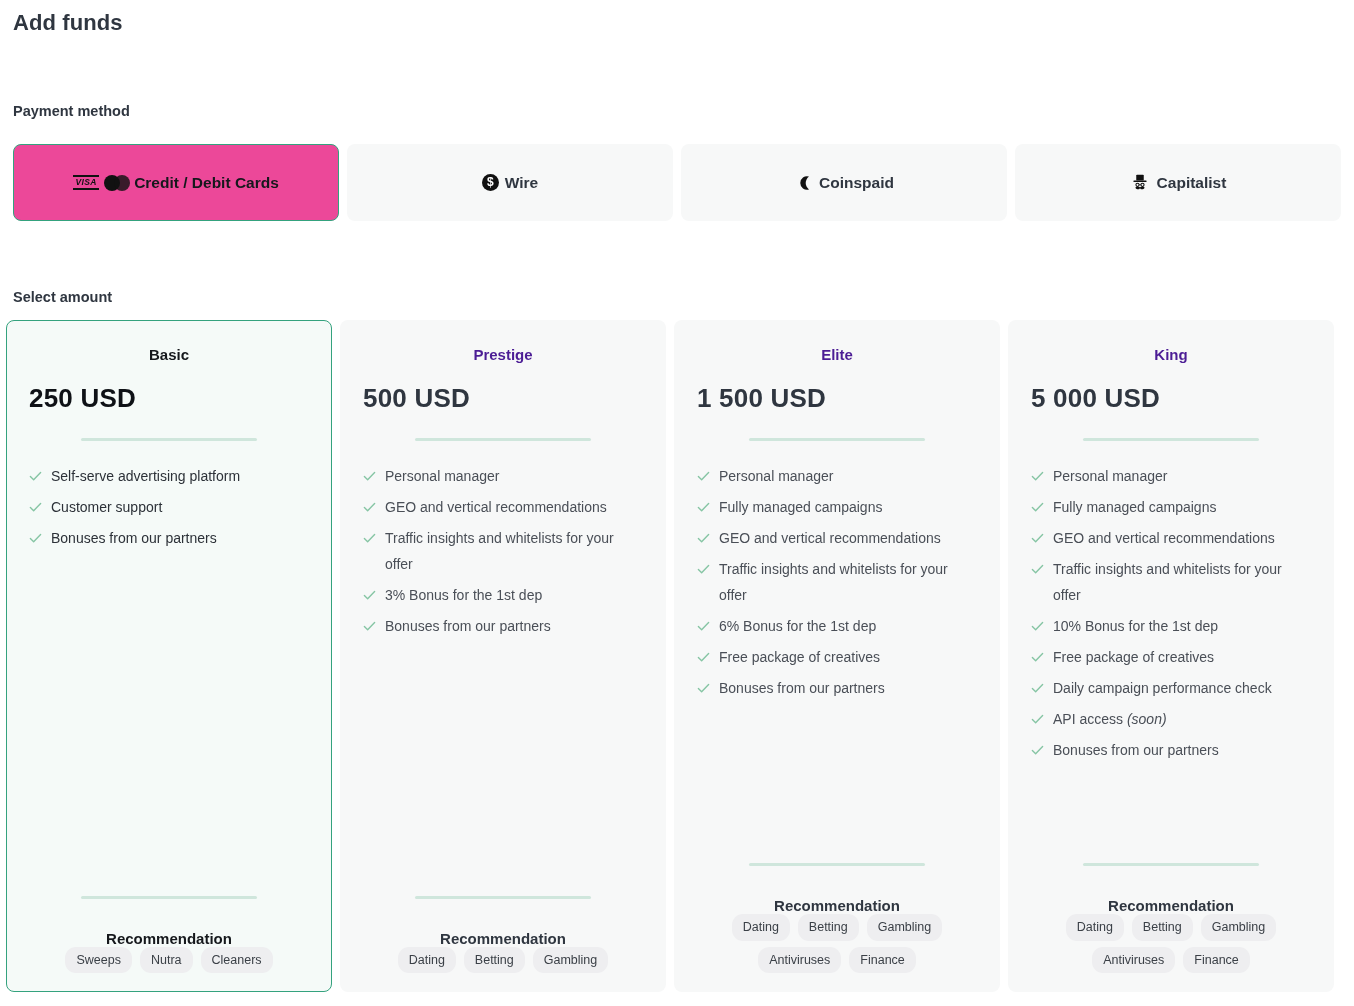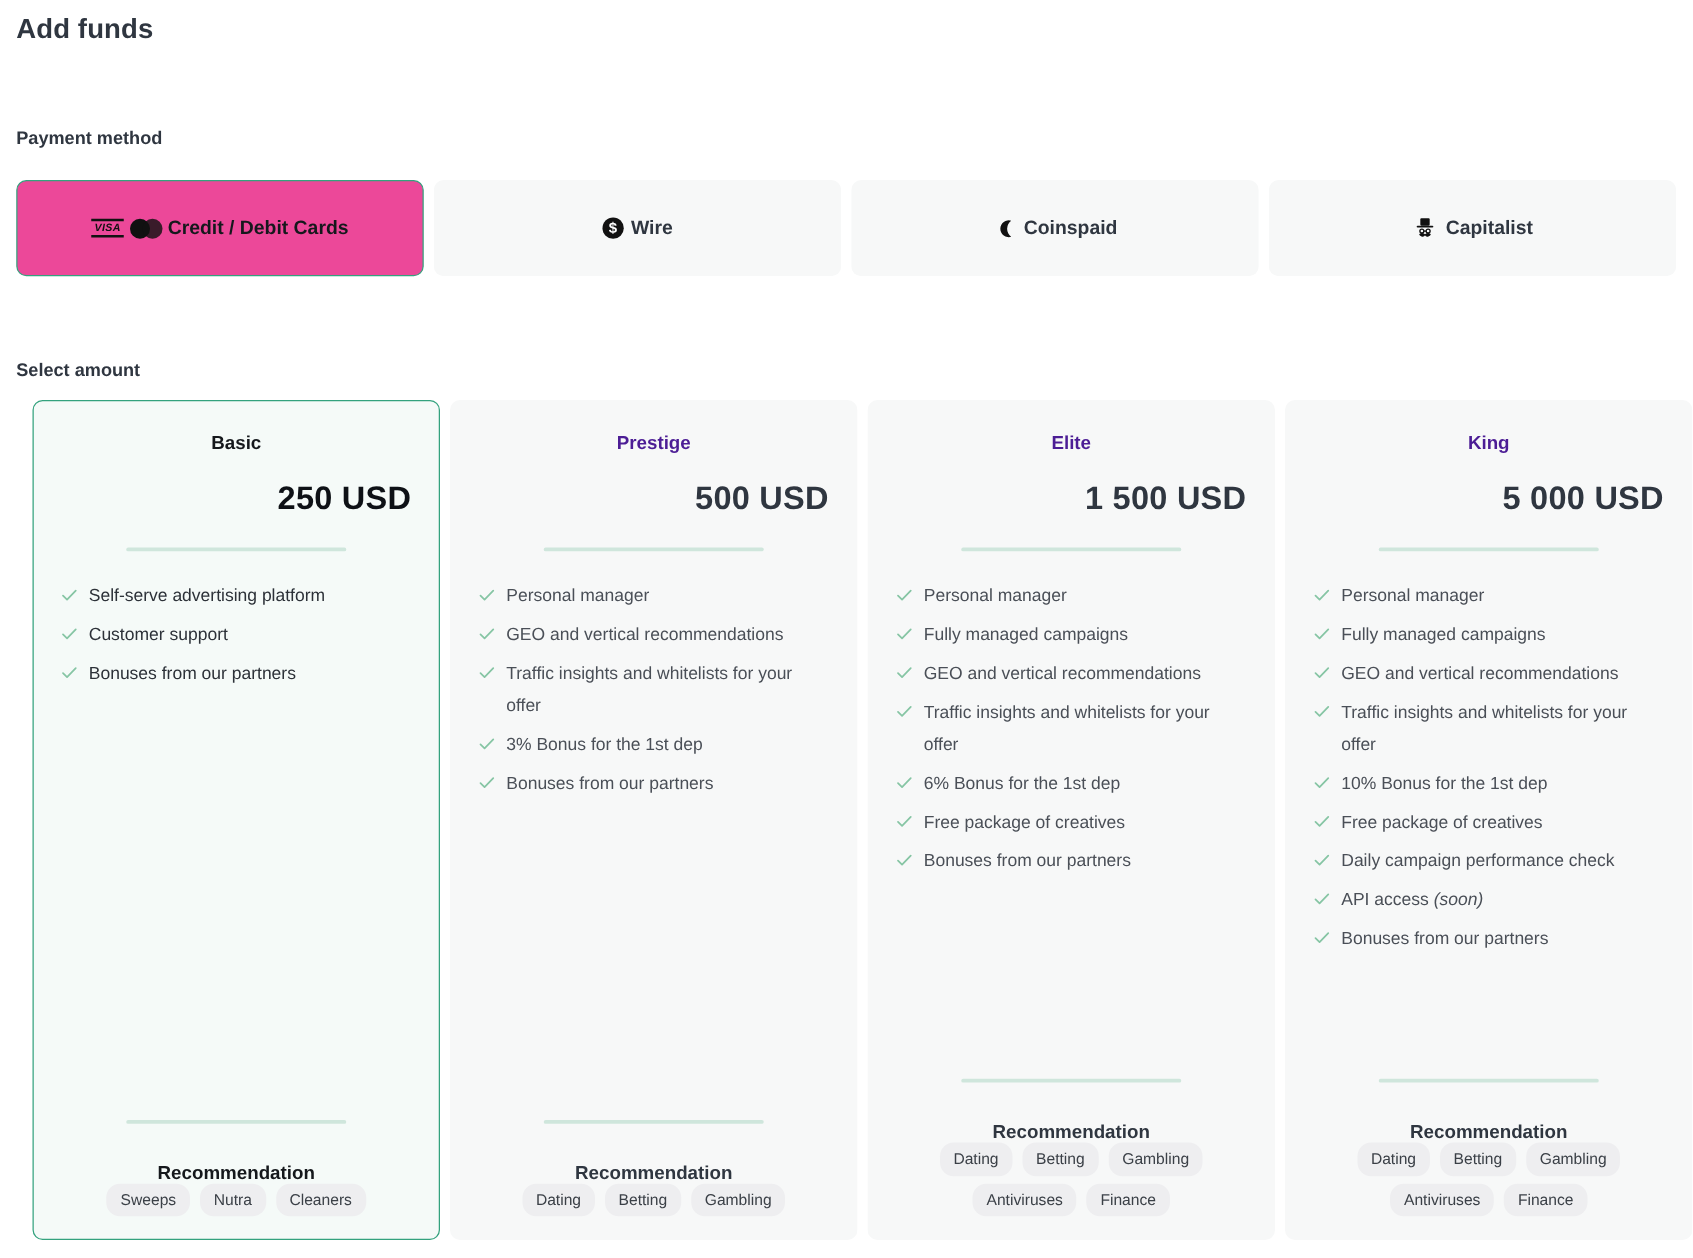--- a/index.html
+++ b/index.html
@@ -75,21 +75,21 @@
     color: #fff; font-size: 12px; font-weight: bold; line-height: 17px;
     text-align: center; margin-right: 2px;
   }
   
   .icon-coinspaid { width: 18px; height: 18px; margin-right: 3px; }
   
   .icon-capitalist { width: 20px; height: 20px; margin-right: 3px; }
 
   
   .plans {
-    position: absolute; left: 26px; top: 320px;
+    position: absolute; left: 6px; top: 320px;
     width: 1328px; height: 672px;
     display: flex; gap: 8px;
   }
   .plan {
     flex: 1 1 0;
     background: #f7f8f8;
     border: 1px solid transparent;
     border-radius: 8px;
     padding: 20px 22px 0 22px;
     position: relative;
@@ -99,21 +99,21 @@
   .plan.selected {
     background: #f5faf8;
     border: 1px solid #34a27e;
   }
   .plan-name {
     text-align: center; font-size: 15px; font-weight: bold; color: #4c1d95;
     margin: 5px 0 0 0;
   }
   .plan.selected .plan-name { color: #15181c; }
   .plan-price {
-    text-align: right; font-size: 26px; font-weight: bold; color: #2f3640;
+    text-align: left; font-size: 26px; font-weight: bold; color: #2f3640;
     margin-top: 20px; letter-spacing: .2px;
   }
   .plan.selected .plan-price { color: #0e1116; }
   .divider {
     height: 3px; background: #cfe6dc; border-radius: 2px;
     margin: 24px auto 0 auto; width: 176px;
   }
   .features { list-style: none; margin: 22px 0 0 0; padding: 0; }
   .features li {
     position: relative; padding-left: 22px; margin-bottom: 5px;

